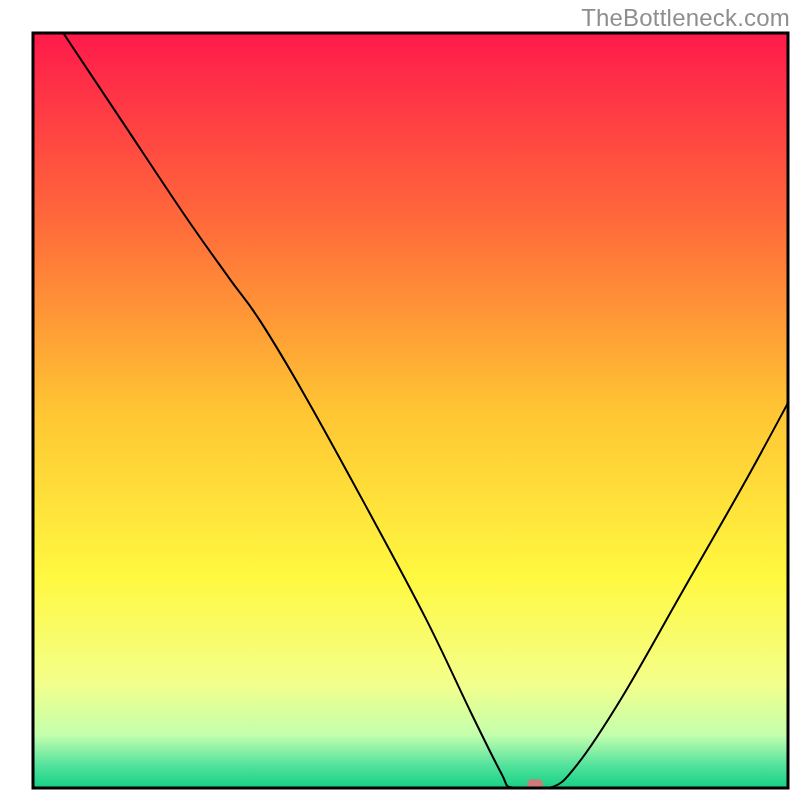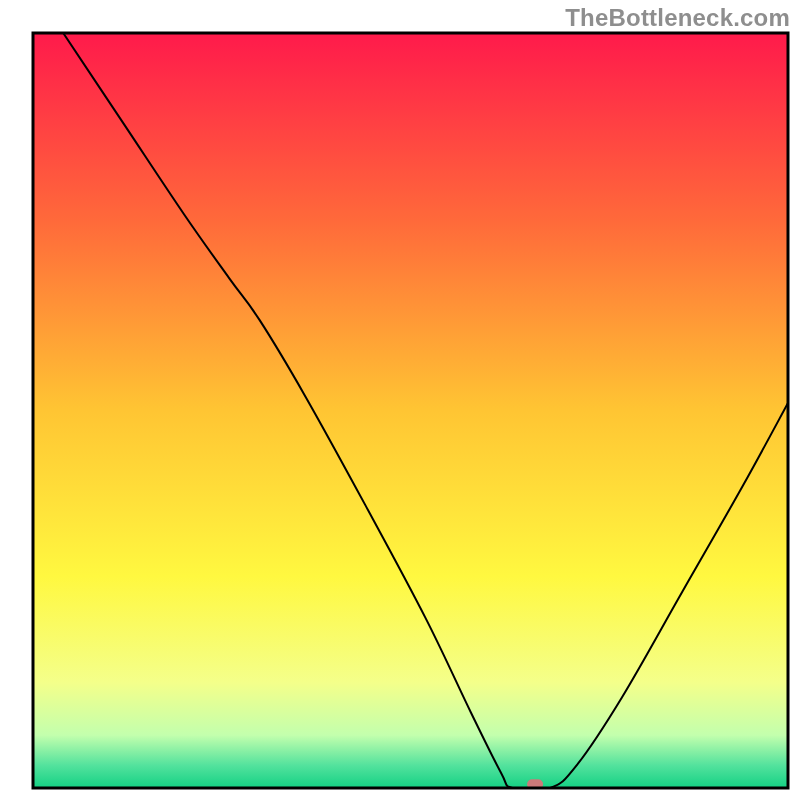--- a/index.html
+++ b/index.html
@@ -14,21 +14,21 @@
   .stage {
     position: relative;
     width: 800px;
     height: 800px;
   }
   .watermark {
     position: absolute;
     top: 4px;
     right: 10px;
     font-size: 24px;
-    font-weight: bold;
+    font-weight: normal;
     color: #8e8e8e;
     letter-spacing: 0.2px;
     user-select: none;
   }
   svg {
     position: absolute;
     top: 0;
     left: 0;
     display: block;
   }

